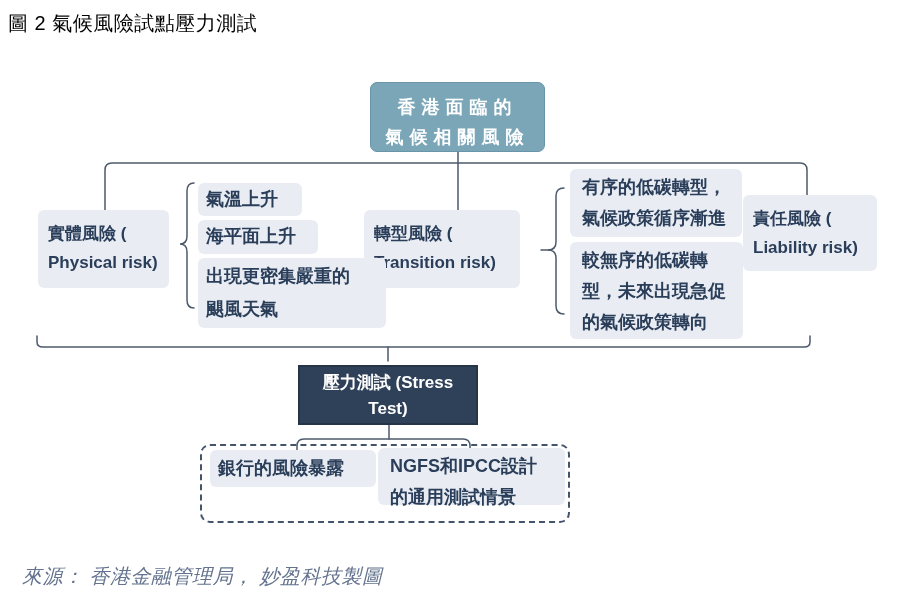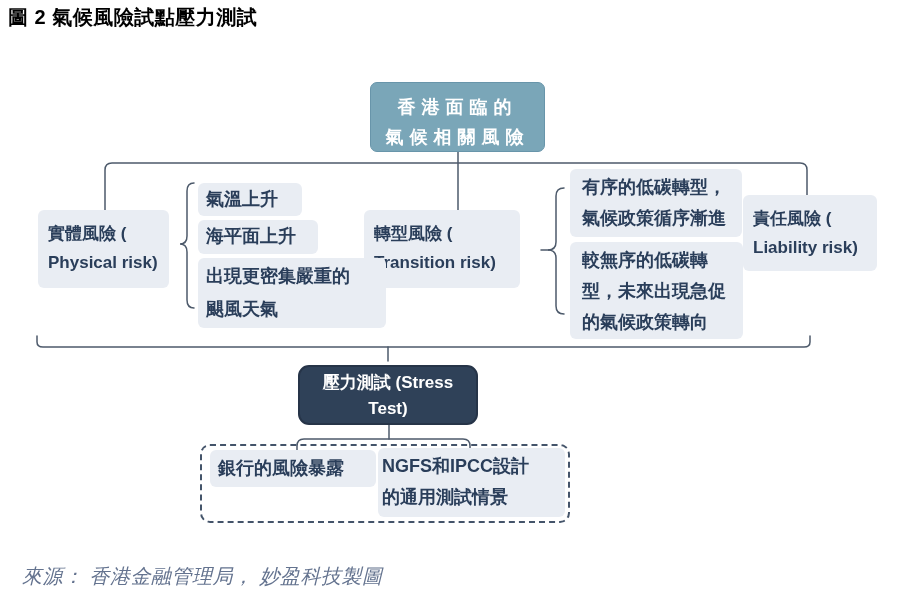--- a/index.html
+++ b/index.html
@@ -13,21 +13,21 @@
     --dashed-border:#44546A;
     --source-text:#64738F;
     --title-text:#000000;
   }
   html,body{margin:0;padding:0;background:#ffffff;}
   #canvas{
     position:relative;width:923px;height:598px;background:#ffffff;overflow:hidden;
     font-family:"Liberation Sans","DejaVu Sans",sans-serif;
   }
   .title{
-    position:absolute;left:8px;top:4px;font-size:20px;font-weight:700;
+    position:absolute;left:8px;top:10px;font-size:20px;font-weight:400;
     color:var(--title-text);letter-spacing:0.5px;
   }
   #connector-svg{position:absolute;left:0;top:0;z-index:0;}
   .box{
     position:absolute;z-index:1;box-sizing:border-box;border-radius:6px;
     white-space:pre-line;color:var(--box-text);
   }
   .root-box{
     left:370px;top:82px;width:175px;height:70px;
     background:var(--root-box-bg);border:1px solid var(--root-box-border);
@@ -51,32 +51,32 @@
   .scen-box{
     background:var(--light-box-bg);font-size:18px;font-weight:600;
     line-height:31px;padding:3px 12px;
   }
   .scen-orderly{left:570px;top:169px;width:172px;height:68px;}
   .scen-disorderly{left:570px;top:242px;width:173px;height:97px;}
   .stress-box{
     left:298px;top:365px;width:180px;height:60px;
     background:var(--stress-box-bg);border:2px solid var(--stress-box-border);
     color:#ffffff;font-size:17px;font-weight:700;text-align:center;
-    line-height:26px;padding-top:3px;border-radius:11px;
+    line-height:26px;padding-top:3px;border-radius:0;
   }
   .dashed-box{
     position:absolute;z-index:0;left:200px;top:444px;width:370px;height:79px;
     border:2px dashed var(--dashed-border);border-radius:10px;box-sizing:border-box;
     background:transparent;
   }
   .input-box{
     background:var(--light-box-bg);font-size:18px;font-weight:600;
   }
   .input-bank{left:210px;top:450px;width:166px;height:37px;line-height:37px;padding:0 8px;}
-  .input-ngfs{left:378px;top:448px;width:187px;height:69px;line-height:31px;padding:3px 4px;}
+  .input-ngfs{left:378px;top:448px;width:187px;height:57px;line-height:31px;padding:3px 12px;}
   .source{
     position:absolute;left:22px;top:563px;font-size:20px;font-style:italic;
     color:var(--source-text);letter-spacing:0.5px;
   }
 </style>
 </head>
 <body>
 
 <div id="canvas">
 

